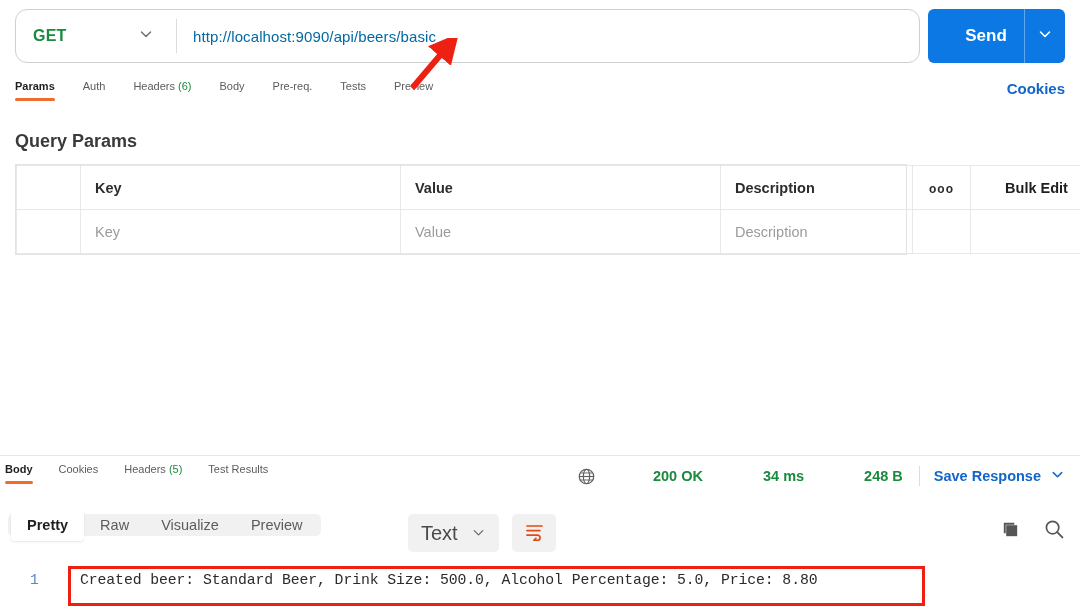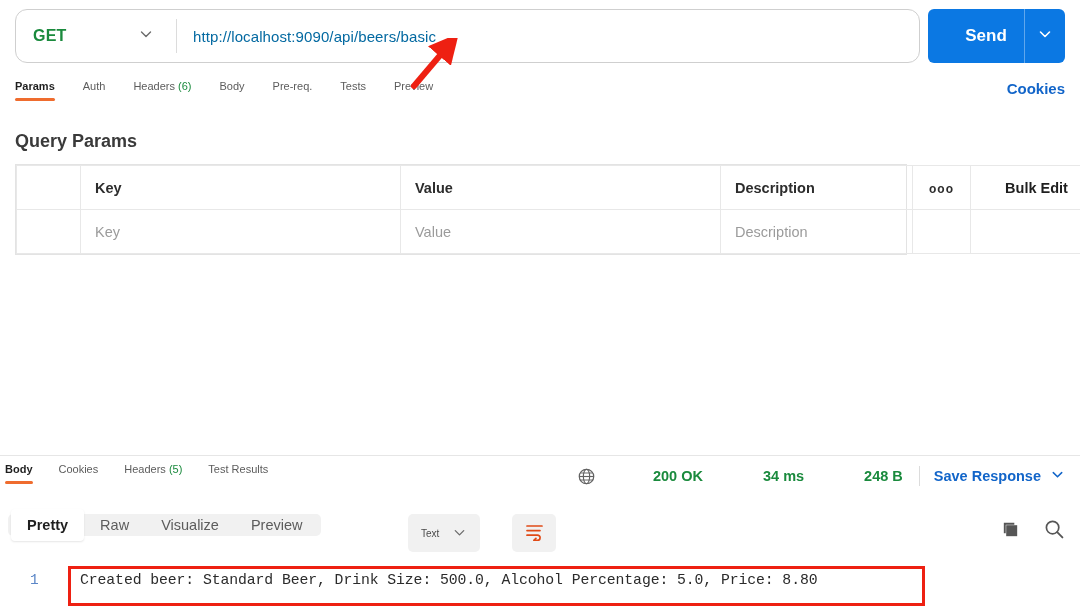--- a/index.html
+++ b/index.html
@@ -160,21 +160,21 @@
     border-radius: 4px; cursor: pointer; white-space: nowrap;
   }
   .seg-item.active {
     background: #ffffff; color: #1f1f1f; font-weight: bold;
     box-shadow: 0 1px 2px rgba(0,0,0,.10);
   }
   .text-drop {
     position: absolute; left: 408px; top: 514px;
     height: 38px; background: #f1f1f1; border-radius: 5px;
     display: flex; align-items: center; padding: 0 13px;
-    font-size: 10px; color: #4a4a4a; cursor: pointer;
+    font-size: 20px; color: #4a4a4a; cursor: pointer;
     box-sizing: border-box;
   }
   .text-drop .cv { margin-left: 13px; color: #6b6b6b; }
   .wrap-btn {
     position: absolute; left: 512px; top: 514px;
     width: 44px; height: 38px; background: #f1f1f1; border-radius: 5px;
     display: flex; align-items: center; justify-content: center;
     cursor: pointer;
   }
   .res-icons {

